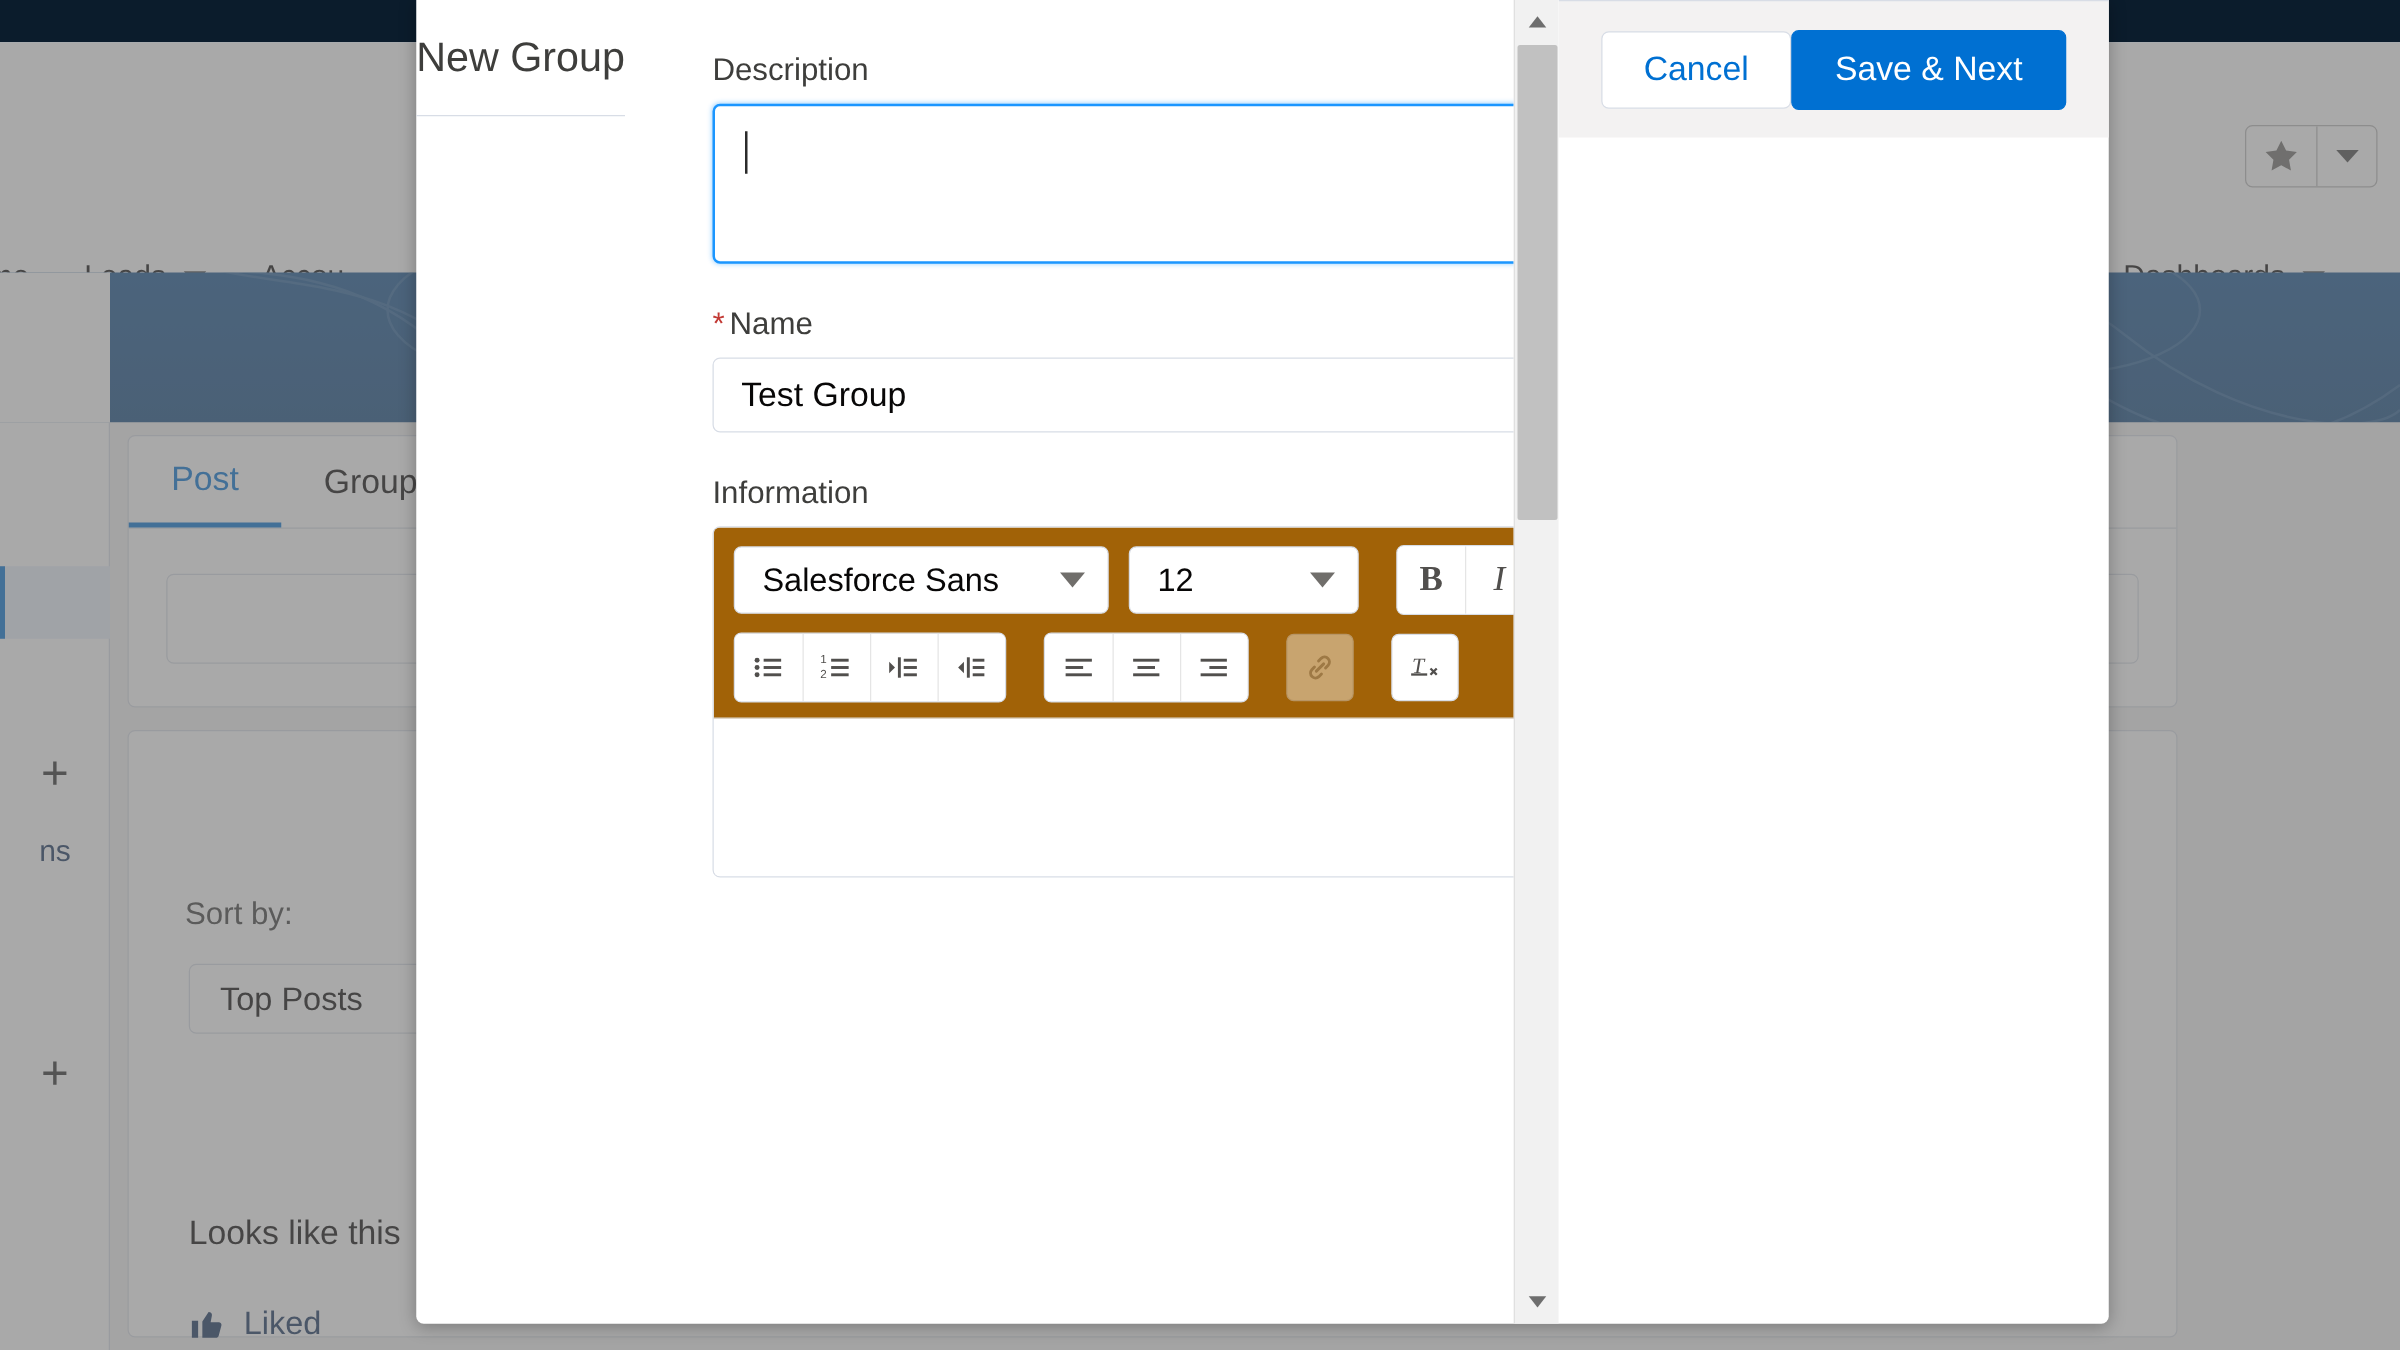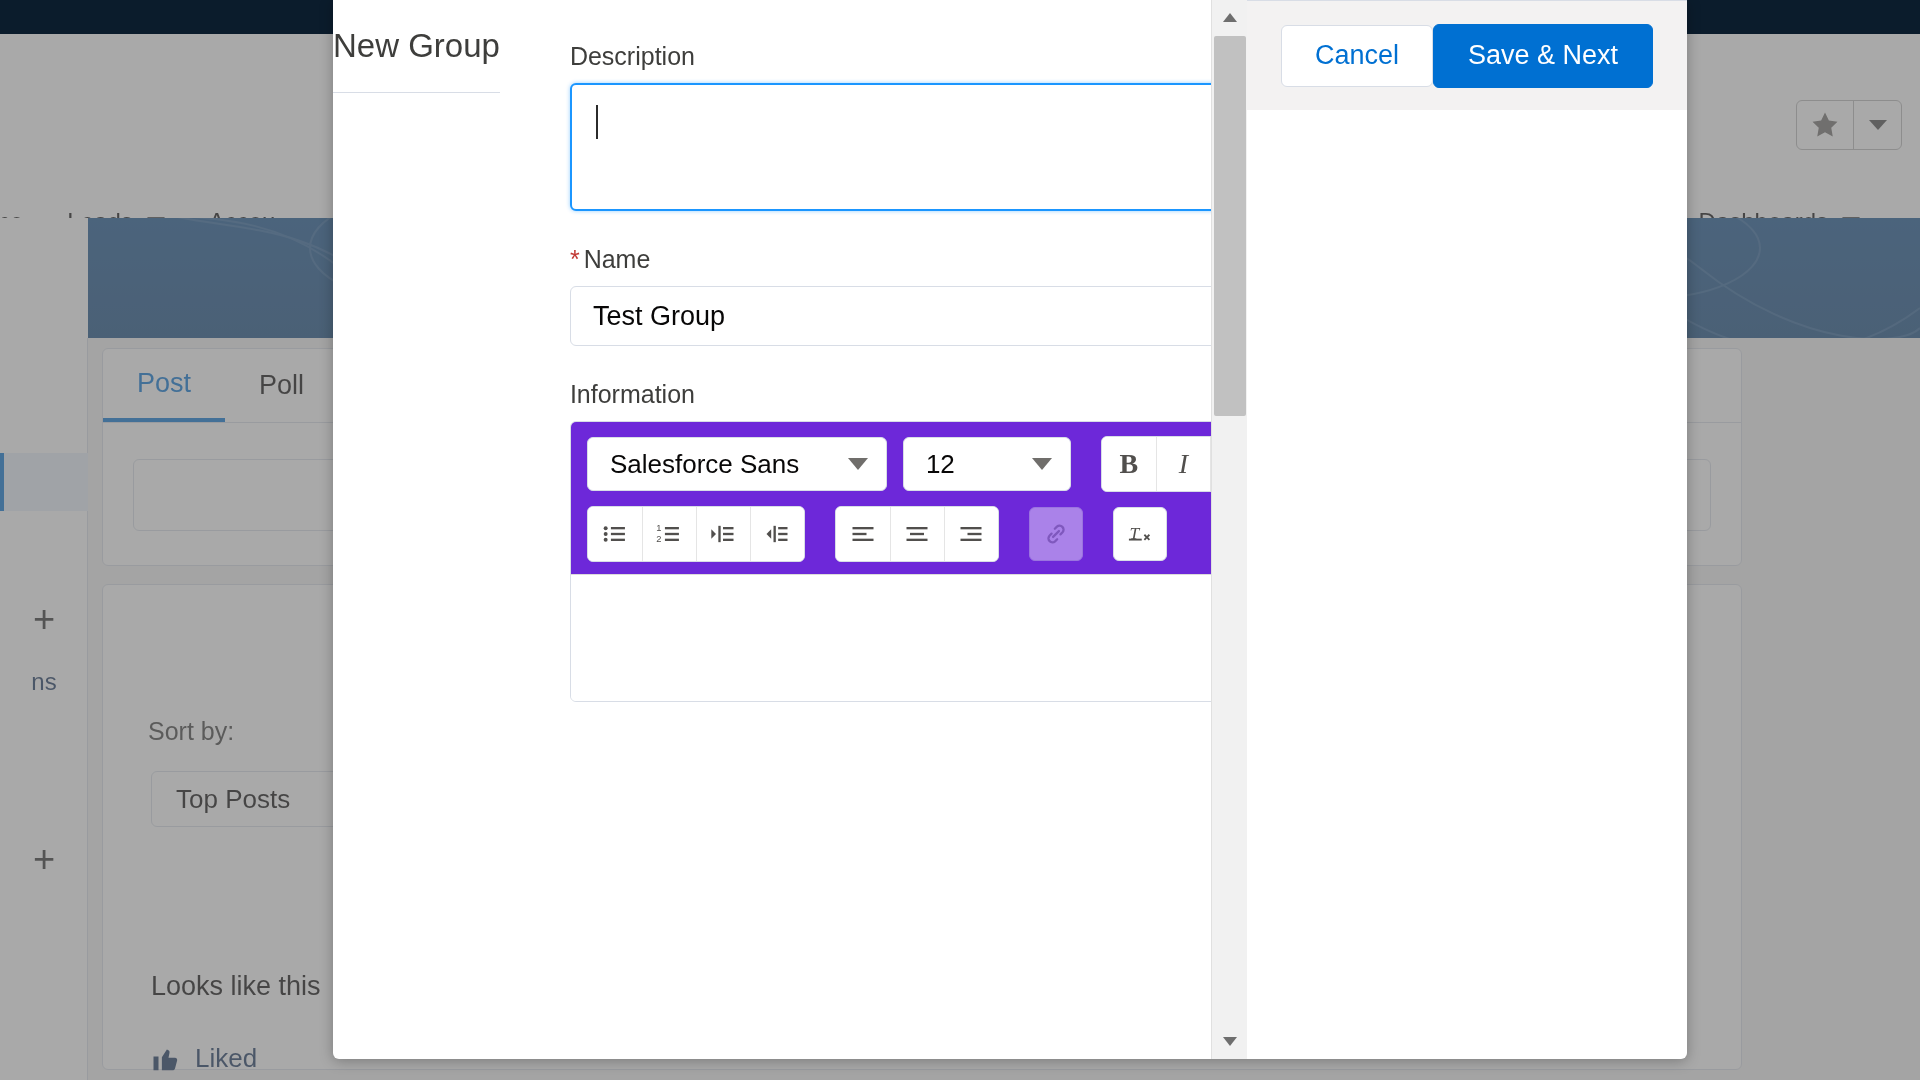--- a/index.html
+++ b/index.html
@@ -185,33 +185,33 @@
   .resize-grip span {
     position: absolute; right: 0; background: #b0b0b0; height: 1px;
   }
 
   
   .rte {
     width: 1114px; border: 1px solid #d8dde6; border-radius: 6px; background: #fff;
     overflow: hidden;
   }
   .rte-toolbar {
-    background: #6d28d9; padding: 14px 16px 12px 16px;
+    background: #a16207; padding: 14px 16px 12px 16px;
     border-bottom: 1px solid #dddbda;
     text-align: center;
   }
   .rte-row { display: flex; align-items: center; gap: 16px; }
   .rte-row + .rte-row { margin-top: 14px; }
   .select-btn {
     height: 54px; border: 1px solid #d8dde6; border-radius: 6px; background: #fff;
     display: flex; align-items: center; justify-content: space-between;
     padding: 0 18px 0 22px; font-size: 26px; color: #080707;
   }
   .sel-font { width: 300px; }
-  .sel-size { width: 168px; }
+  .sel-size { width: 184px; }
   .caret-dn {
     width: 0; height: 0; border-left: 10px solid transparent;
     border-right: 10px solid transparent; border-top: 12px solid #706e6b;
   }
   .btn-group {
     display: flex; border: 1px solid #d8dde6; border-radius: 6px;
     background: #fff; overflow: hidden;
   }
   .tbtn {
     width: 54px; height: 54px; display: flex; align-items: center;
@@ -323,21 +323,21 @@
     </div>
 
     <div class="bg-content">
 
       <div class="publisher-card">
         <div class="pub-tabs">
           <div class="pub-tab active">
             <span>Post</span>
           </div>
           <div class="pub-tab">
-            <span>Poll</span>
+            <span>Group</span>
           </div>
         </div>
         <div class="pub-box"></div>
       </div>
 
       <div class="feed-card">
         <div class="sortrow">Sort by:</div>
         <div class="sortbtn">
           <span>Top Posts</span>
         </div>

